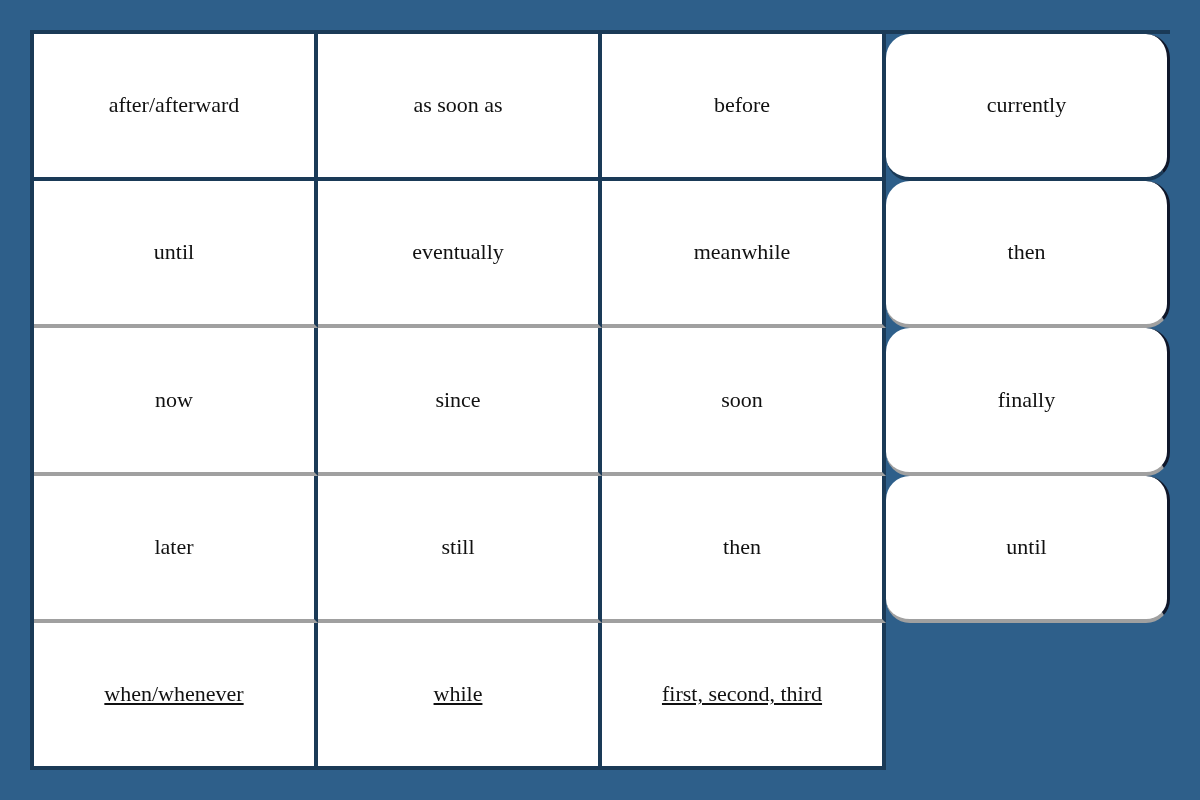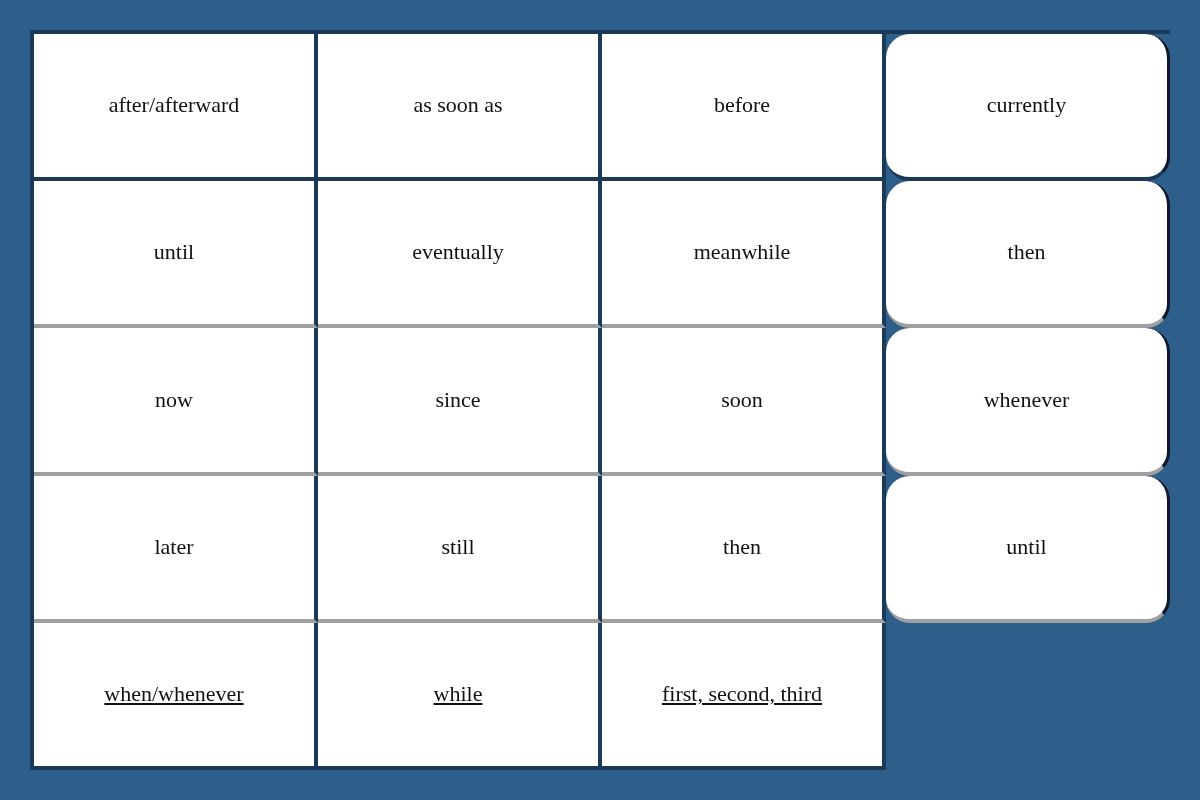--- a/index.html
+++ b/index.html
@@ -95,21 +95,21 @@
       <div class="cell">as soon as</div>
       <div class="cell">before</div>
       <div class="cell">currently</div>
       <div class="cell">until</div>
       <div class="cell">eventually</div>
       <div class="cell">meanwhile</div>
       <div class="cell">then</div>
       <div class="cell">now</div>
       <div class="cell">since</div>
       <div class="cell">soon</div>
-      <div class="cell">whenever</div>
+      <div class="cell">finally</div>
       <div class="cell">later</div>
       <div class="cell">still</div>
       <div class="cell">then</div>
       <div class="cell">until</div>
       <div class="cell">when/whenever</div>
       <div class="cell">while</div>
       <div class="cell">first, second, third</div>
     </div>
 </div>
 

